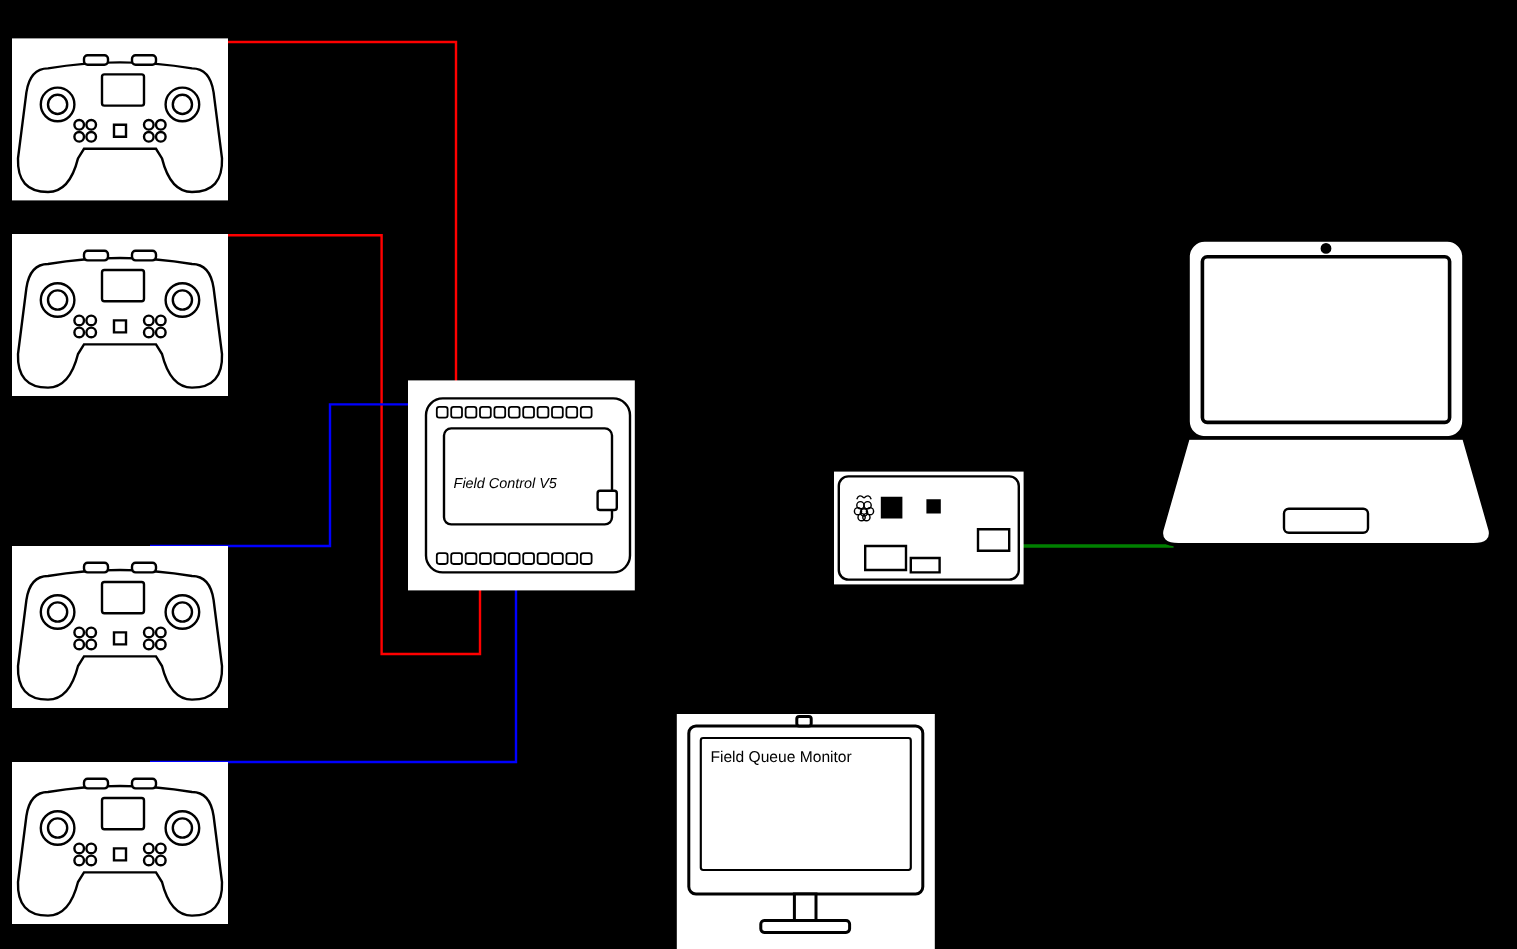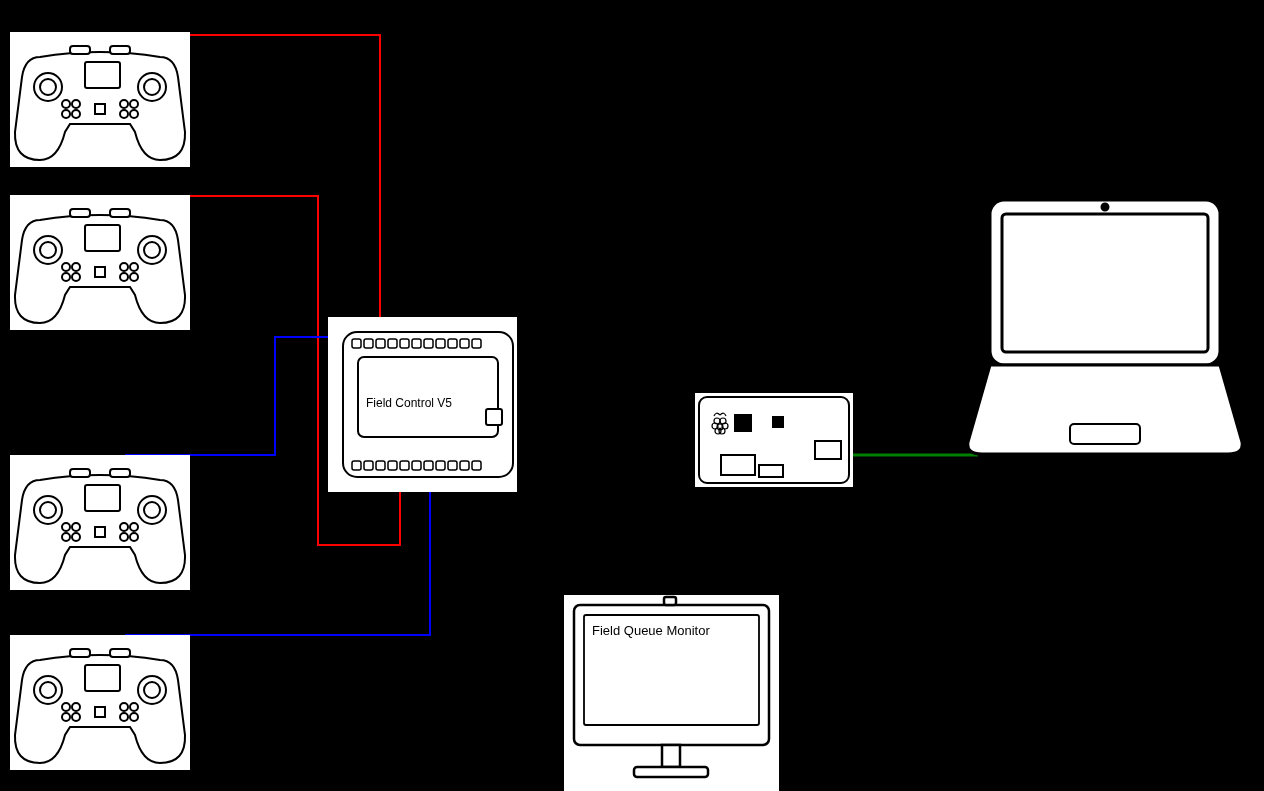--- a/index.html
+++ b/index.html
@@ -26,23 +26,24 @@
   }
   .node {
     position: absolute;
     background: #fff;
   }
   .controller {
     width: 180px;
     height: 135px;
   }
   .field-control {
-    left: 328px; top: 317px;
+    left: 340px; top: 317px;
     width: 189px;
     height: 175px;
+    font-style: italic;
   }
   .rpi {
     left: 695px; top: 393px;
     width: 158px;
     height: 94px;
   }
   .laptop {
     left: 960px; top: 192px;
     width: 290px;
     height: 270px;

